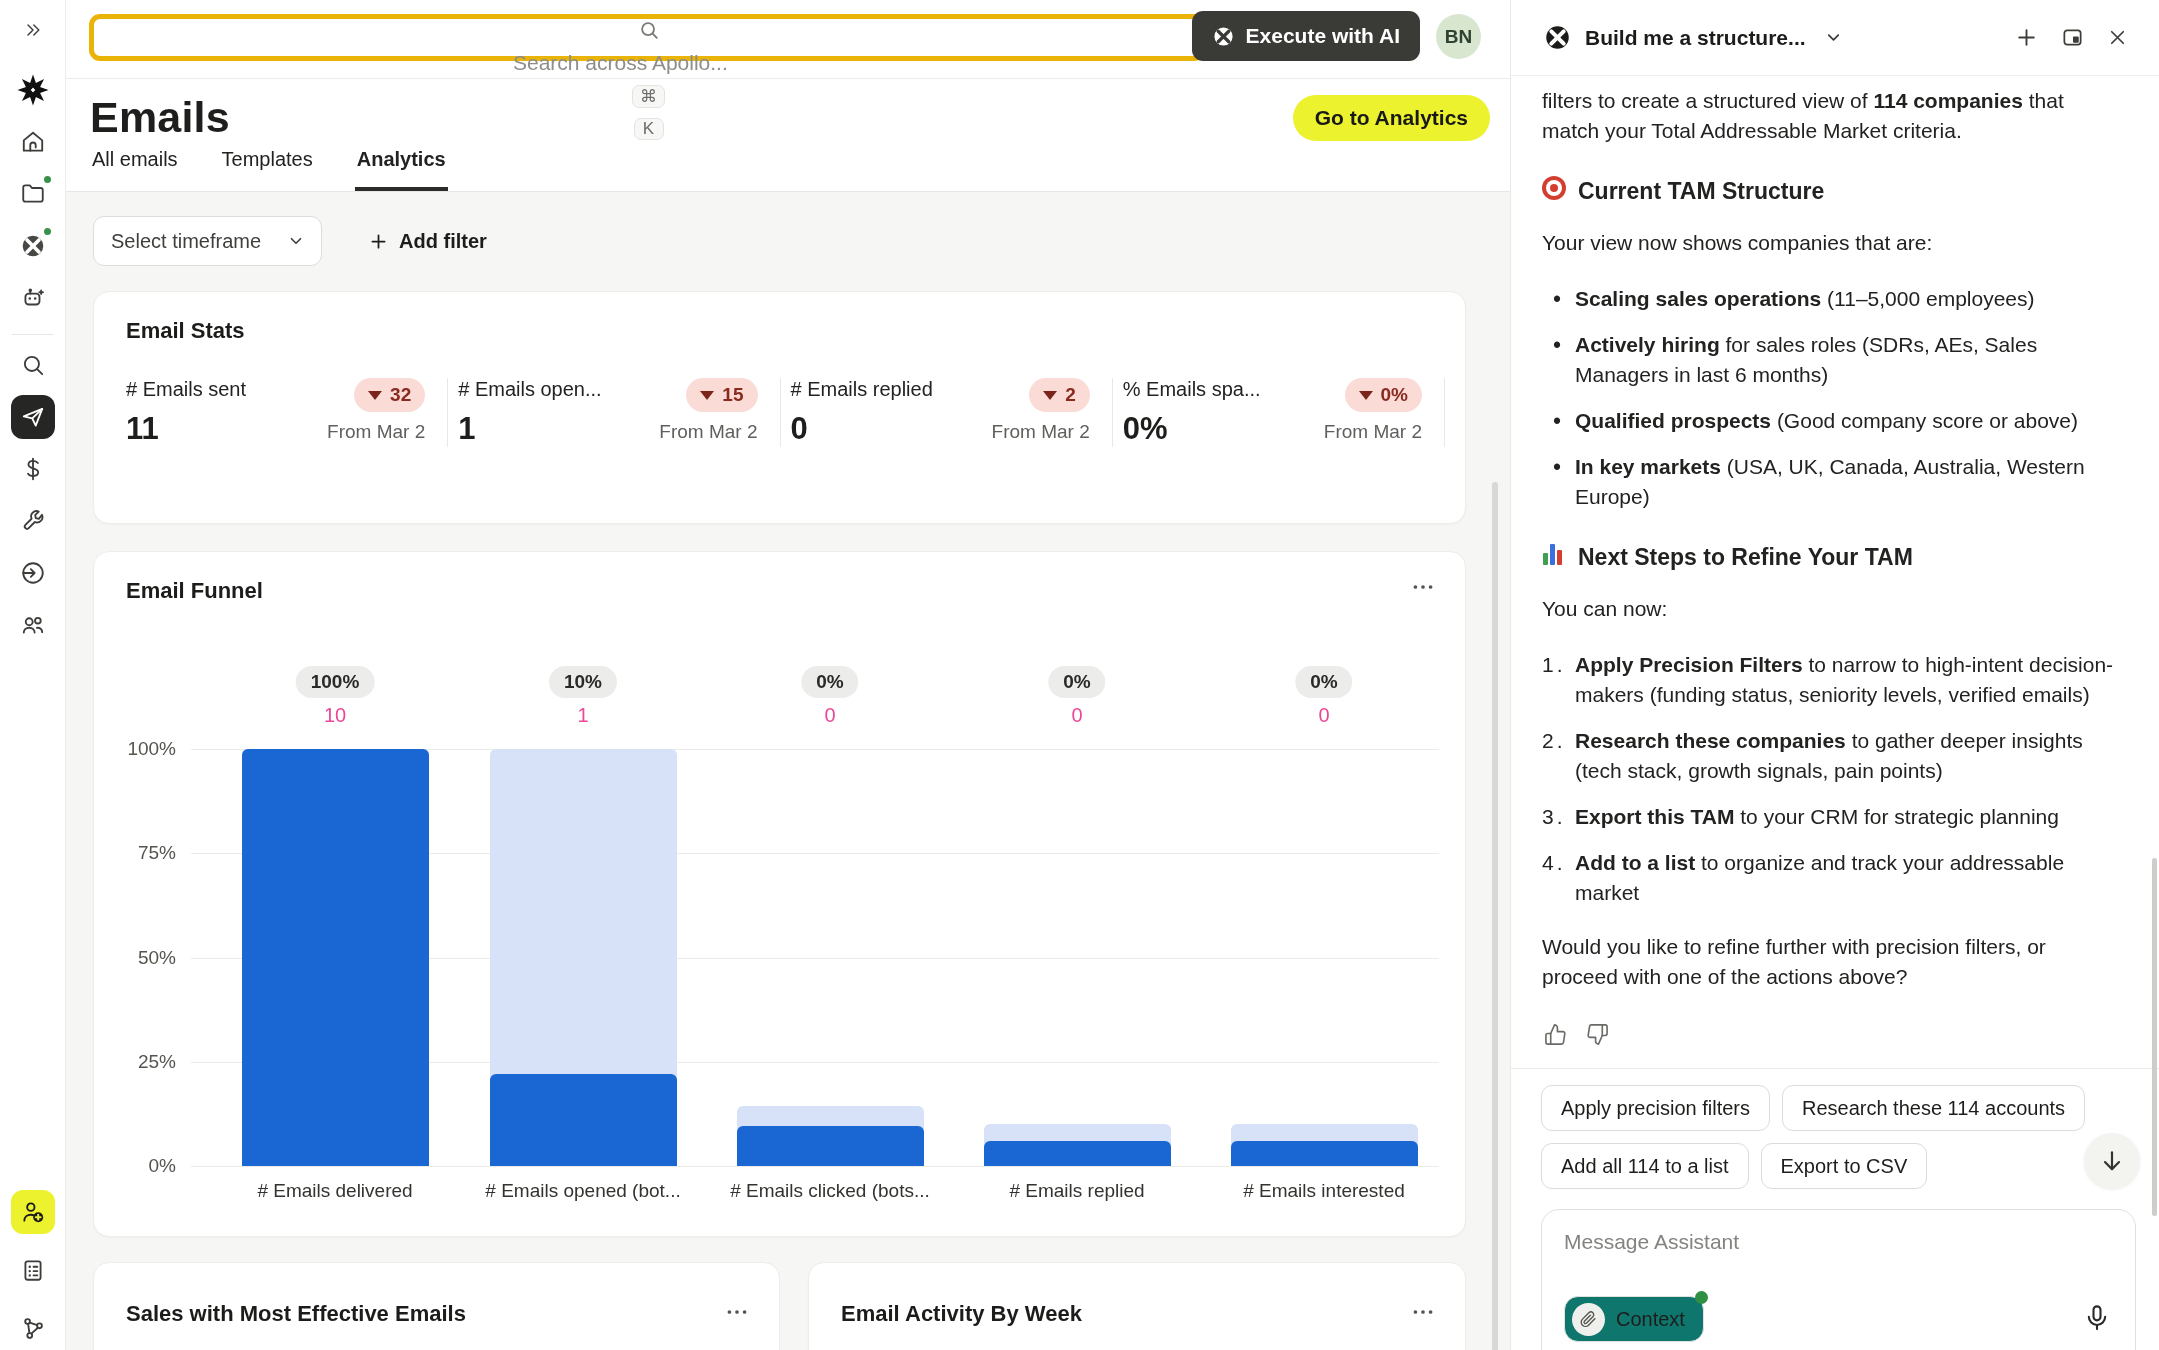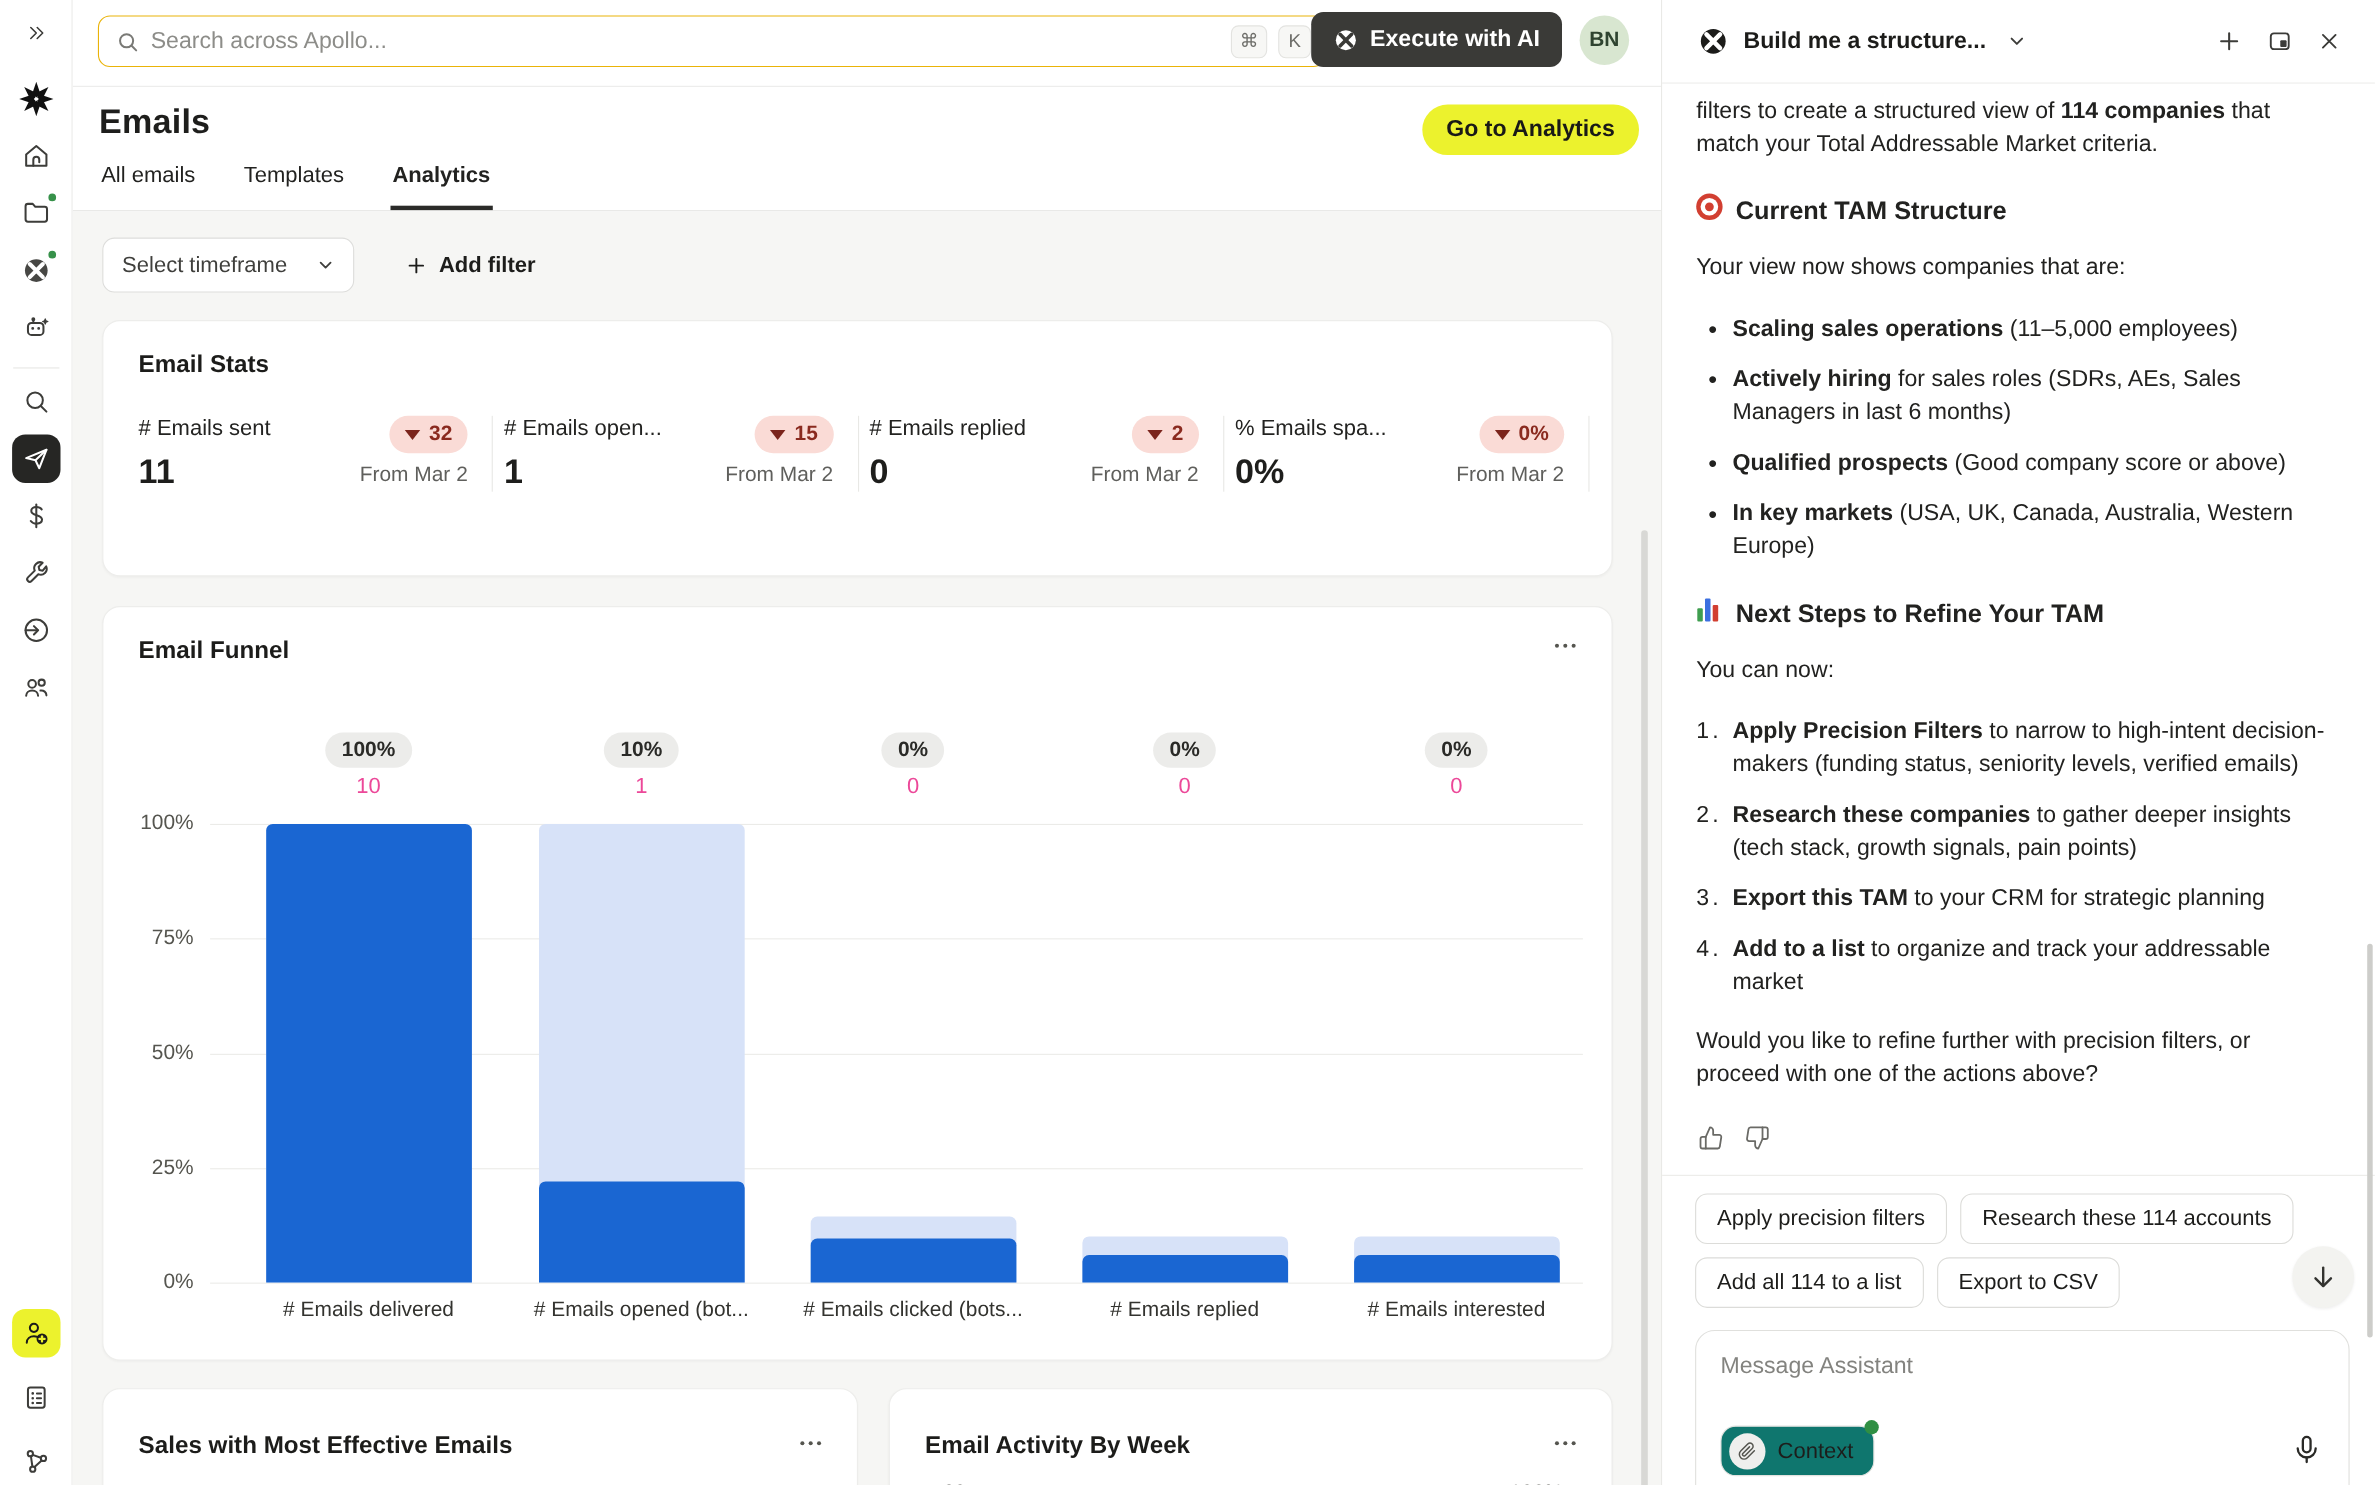--- a/index.html
+++ b/index.html
@@ -21,40 +21,40 @@
     border-radius:50%; background:#37914a; border:2px solid #fff; }
   .side-divider { width:42px; height:1px; background:#e7e7e4; margin-top:14px; }
   .side-spacer { flex:1; }
   .side-bottom { display:flex; flex-direction:column; align-items:center; padding-bottom:0; }
   .side-bottom .side-icon { margin-top:14px; }
 
   
   .topbar { position:absolute; left:66px; top:0; width:1444px; height:79px;
     background:#fff; border-bottom:1px solid #ececea; z-index:20; }
   .searchbox { position:absolute; left:23px; top:14px; width:1116px; height:47px;
-    border:1px solid #eab308; border-radius:11px; background:#fff;
-    display:flex; align-items:center; padding:0 12px 0 15px; gap:10px; }
+    border:5px solid #eab308; border-radius:11px; background:#fff;
+    display:flex; align-items:center; padding:0 12px 0 15px; gap:10px;flex-direction:column; }
   .searchbox input { flex:1; border:none; outline:none; font-size:21px; color:#2a2a28;
     font-family:"Liberation Sans", sans-serif; background:transparent; }
   .searchbox input::placeholder { color:#8d8d89; }
   .keycap { min-width:30px; height:30px; border:1px solid #e3e3e0; border-radius:7px;
     background:#f7f7f5; color:#6d6d69; font-size:17px; display:flex; align-items:center;
     justify-content:center; padding:0 7px; }
   .exec-btn { position:absolute; right:90px; top:11px; height:50px; border:none;
     background:#3a3a37; color:#fff; border-radius:11px; font-size:21px; font-weight:700;
     display:flex; align-items:center; gap:11px; padding:0 20px; cursor:pointer;
     font-family:"Liberation Sans", sans-serif; }
   .avatar { position:absolute; right:29px; top:14px; width:45px; height:45px; border-radius:50%;
     background:#d8e6d0; color:#2f4430; font-size:19px; font-weight:700;
     display:flex; align-items:center; justify-content:center; cursor:pointer; }
 
   
   .main { position:absolute; left:66px; top:79px; width:1444px; height:1271px; background:#fff; }
   .page-head { position:relative; height:113px; background:#fff; border-bottom:1px solid #e7e7e5; }
-  .page-title { position:absolute; left:24px; top:14px; font-size:31px; font-weight:700; letter-spacing:.2px; }
+  .page-title { position:absolute; left:24px; top:14px; font-size:43px; font-weight:700; letter-spacing:.2px; }
   .go-analytics { position:absolute; right:20px; top:16px; height:46px; border:none;
     background:#ecf22d; color:#191917; border-radius:23px; padding:0 22px; font-size:21px;
     font-weight:700; cursor:pointer; font-family:"Liberation Sans", sans-serif; }
   .tabs { position:absolute; left:24px; bottom:0; display:flex; gap:40px; }
   .tab { font-size:20px; color:#222220; padding:0 2px 16px 2px; cursor:pointer; border-bottom:4px solid transparent; }
   .tab.active { font-weight:700; border-bottom:4px solid #2b2b29; }
 
   .content { position:absolute; left:0; top:113px; width:1444px; height:1158px;
     background:#f6f6f4; overflow:hidden; }
   .filter-row { position:absolute; left:27px; top:24px; display:flex; align-items:center; gap:46px; }

